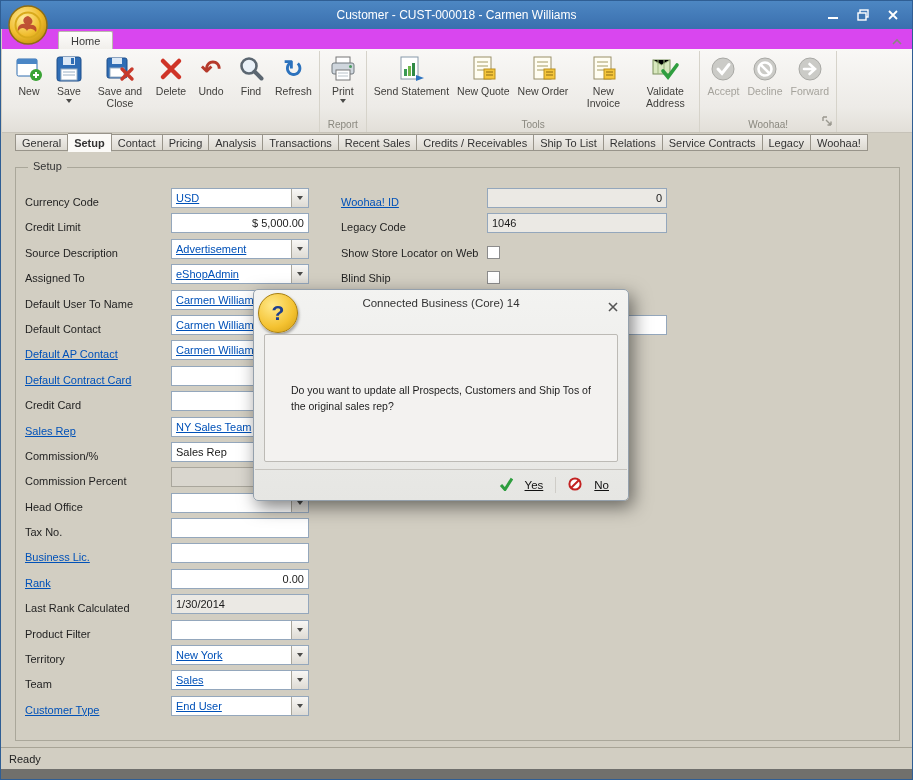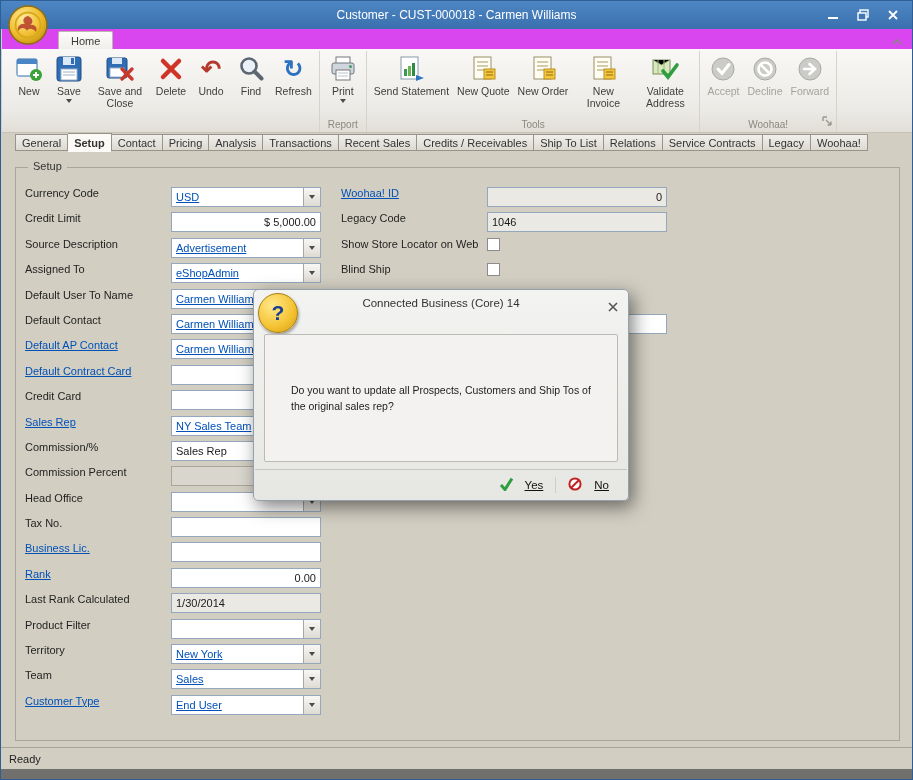--- a/index.html
+++ b/index.html
@@ -51,24 +51,24 @@
   .tab:first-child{border-left:1px solid #98948a}
   .tab.active{background:#fbfaf7;font-weight:bold;height:19px;border-bottom:1px solid #fbfaf7}
 
   
   .groupbox{position:absolute;left:14px;top:166px;width:885px;height:574px;border:1px solid #aaa79a}
   .groupbox-title{position:absolute;left:12px;top:-8px;background:#d2cec2;padding:0 5px;font-size:11px;color:#333}
 
   
   .fcol-left{position:absolute;left:24px;top:186px;width:312px}
   .fcol-right{position:absolute;left:340px;top:186px;width:330px}
-  .frow{display:flex;align-items:flex-start;height:21px;margin-bottom:4.4px}
+  .frow{display:flex;align-items:flex-end;height:21px;margin-bottom:4.4px}
   .flabel{width:146px;font-size:11px;color:#1f1f1f;flex:none;white-space:nowrap}
   .flabel.link{color:#0051b8;text-decoration:underline;cursor:pointer}
-  .fctl{width:150px;height:20px;background:#fff;border:1px solid #94a7bc;display:flex;align-items:center;
+  .fctl{width:138px;height:20px;background:#fff;border:1px solid #94a7bc;display:flex;align-items:center;
     padding:0 4px;font-size:11px;position:relative;color:#1a1a1a}
   .fcol-right .fctl{width:180px}
   .fctl .cval{flex:1;white-space:nowrap;overflow:hidden}
   .fctl.right .cval{text-align:right}
   .fctl.readonly{background:#ebe9e4}
   .fctl.disabled{background:#d9d6ce;border-color:#a9a69c}
   .cval.link{color:#0051b8;text-decoration:underline;cursor:pointer}
   .combo{padding-right:20px}
   .arrowbtn{position:absolute;right:0;top:0;width:17px;height:18px;
     background:linear-gradient(#f8f7f5,#dedbd4);border-left:1px solid #a9a69c;

